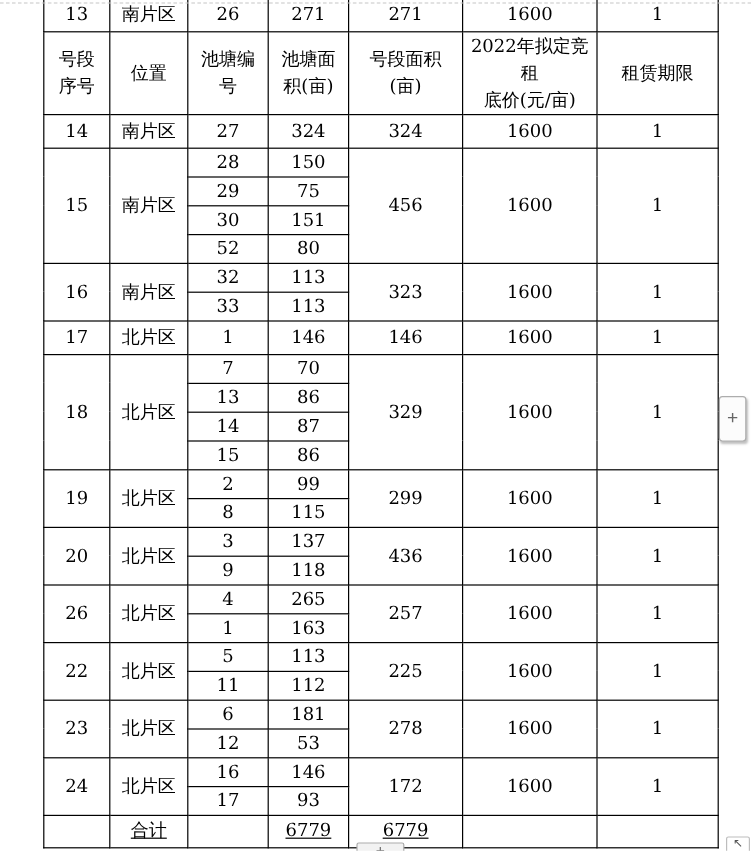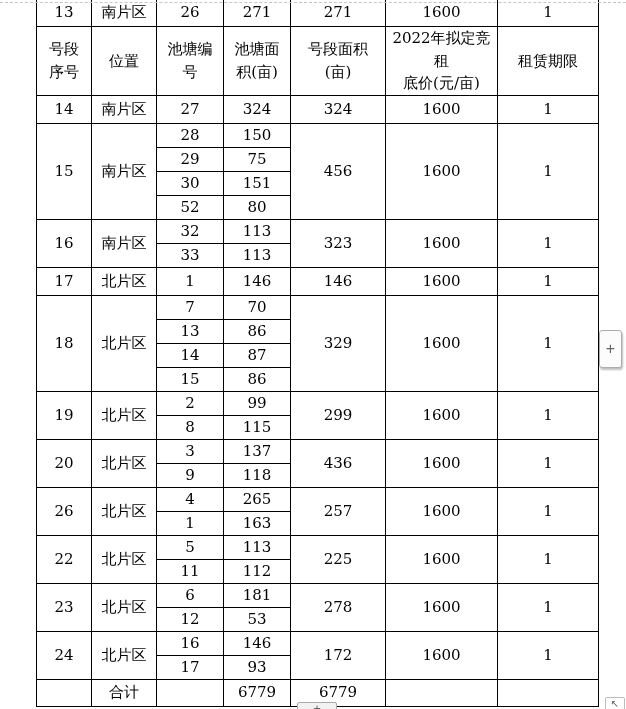--- a/index.html
+++ b/index.html
@@ -24,21 +24,21 @@
     font-size:15px;line-height:1.5;
     white-space:pre-line;
     padding:0 2px;
     overflow:hidden;
   }
   col.c1{width:55px}col.c2{width:65px}col.c3{width:67px}
   col.c4{width:67px}col.c5{width:95px}col.c6{width:112px}col.c7{width:101px}
   tr.header-row th{height:56px;}
   tr.single{height:28px;}
   tr.sub{height:24px;}
-  tr.total-row td{height:26px;}
+  tr.total-row td{height:26px;text-decoration:underline;}
   
   .side-plus{
     position:absolute;left:599px;top:330px;width:23px;height:38px;
     background:#fcfcfc;border:1px solid #adadad;border-radius:3px;
     box-shadow:1px 2px 2px rgba(0,0,0,.25);
     display:flex;align-items:center;justify-content:center;
     font-family:"Liberation Sans",sans-serif;font-size:16px;color:#666;
     cursor:pointer;z-index:10;box-sizing:border-box;
   }
   .bottom-plus{

